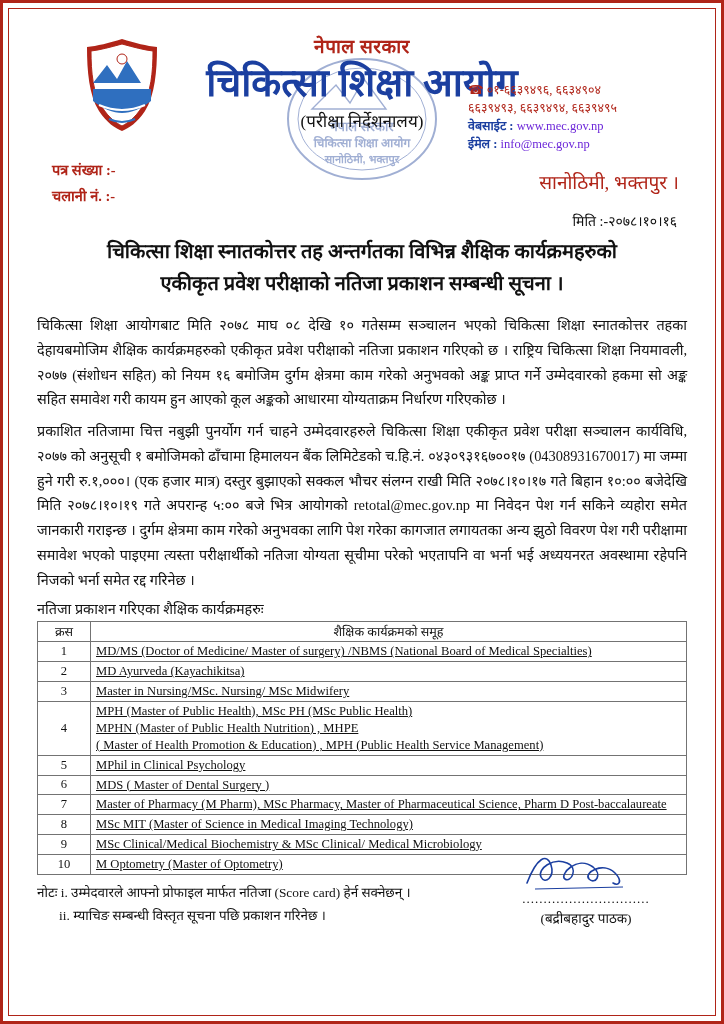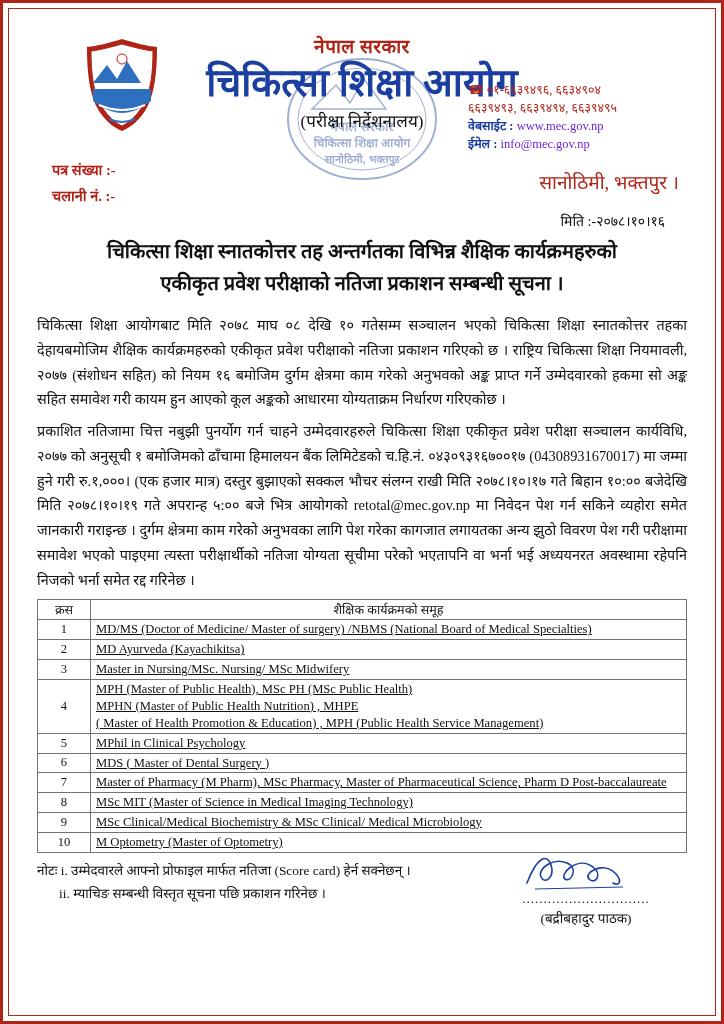--- a/index.html
+++ b/index.html
@@ -112,21 +112,21 @@
   .address {
     position: absolute;
     right: 14px;
     top: 150px;
     font-size: 19px;
     font-weight: normal;
     color: #b02418;
   }
   .date {
     position: absolute;
-    right: 28px;
+    right: 16px;
     top: 192px;
     font-size: 14px;
     color: #111;
   }
 
   
   .subject {
     margin: 56px 52px 0 52px;
     text-align: center;
     font-size: 20px;
@@ -269,20 +269,21 @@
       <div class="date">मिति :-२०७८।१०।१६</div>
     </div>
 
     <div class="subject">चिकित्सा शिक्षा स्नातकोत्तर तह अन्तर्गतका विभिन्न शैक्षिक कार्यक्रमहरुको एकीकृत प्रवेश परीक्षाको नतिजा प्रकाशन सम्बन्धी सूचना ।</div>
 
     <div class="body-text">
       <p>चिकित्सा शिक्षा आयोगबाट मिति २०७८ माघ ०८ देखि १० गतेसम्म सञ्चालन भएको चिकित्सा शिक्षा स्नातकोत्तर तहका देहायबमोजिम शैक्षिक कार्यक्रमहरुको एकीकृत प्रवेश परीक्षाको नतिजा प्रकाशन गरिएको छ । राष्ट्रिय चिकित्सा शिक्षा नियमावली, २०७७ (संशोधन सहित) को नियम १६ बमोजिम दुर्गम क्षेत्रमा काम गरेको अनुभवको अङ्क प्राप्त गर्ने उम्मेदवारको हकमा सो अङ्क सहित समावेश गरी कायम हुन आएको कूल अङ्कको आधारमा योग्यताक्रम निर्धारण गरिएकोछ ।</p>
       <p>प्रकाशित नतिजामा चित्त नबुझी पुनर्योग गर्न चाहने उम्मेदवारहरुले चिकित्सा शिक्षा एकीकृत प्रवेश परीक्षा सञ्चालन कार्यविधि, २०७७ को अनुसूची १ बमोजिमको ढाँचामा हिमालयन बैंक लिमिटेडको च.हि.नं. ०४३०९३१६७००१७ (04308931670017) मा जम्मा हुने गरी रु.१,०००। (एक हजार मात्र) दस्तुर बुझाएको सक्कल भौचर संलग्न राखी मिति २०७८।१०।१७ गते बिहान १०:०० बजेदेखि मिति २०७८।१०।१९ गते अपरान्ह ५:०० बजे भित्र आयोगको retotal@mec.gov.np मा निवेदन पेश गर्न सकिने व्यहोरा समेत जानकारी गराइन्छ । दुर्गम क्षेत्रमा काम गरेको अनुभवका लागि पेश गरेका कागजात लगायतका अन्य झुठो विवरण पेश गरी परीक्षामा समावेश भएको पाइएमा त्यस्ता परीक्षार्थीको नतिजा योग्यता सूचीमा परेको भएतापनि वा भर्ना भई अध्ययनरत अवस्थामा रहेपनि निजको भर्ना समेत रद्द गरिनेछ ।</p>
     </div>
 
+    <div class="list-head">नतिजा प्रकाशन गरिएका शैक्षिक कार्यक्रमहरुः</div>
 
     <table class="progs">
       <thead>
         <tr>
           <th class="c-sn">क्रस</th>
           <th>शैक्षिक कार्यक्रमको समूह</th>
         </tr>
       </thead>
       <tbody>
         <tr>

